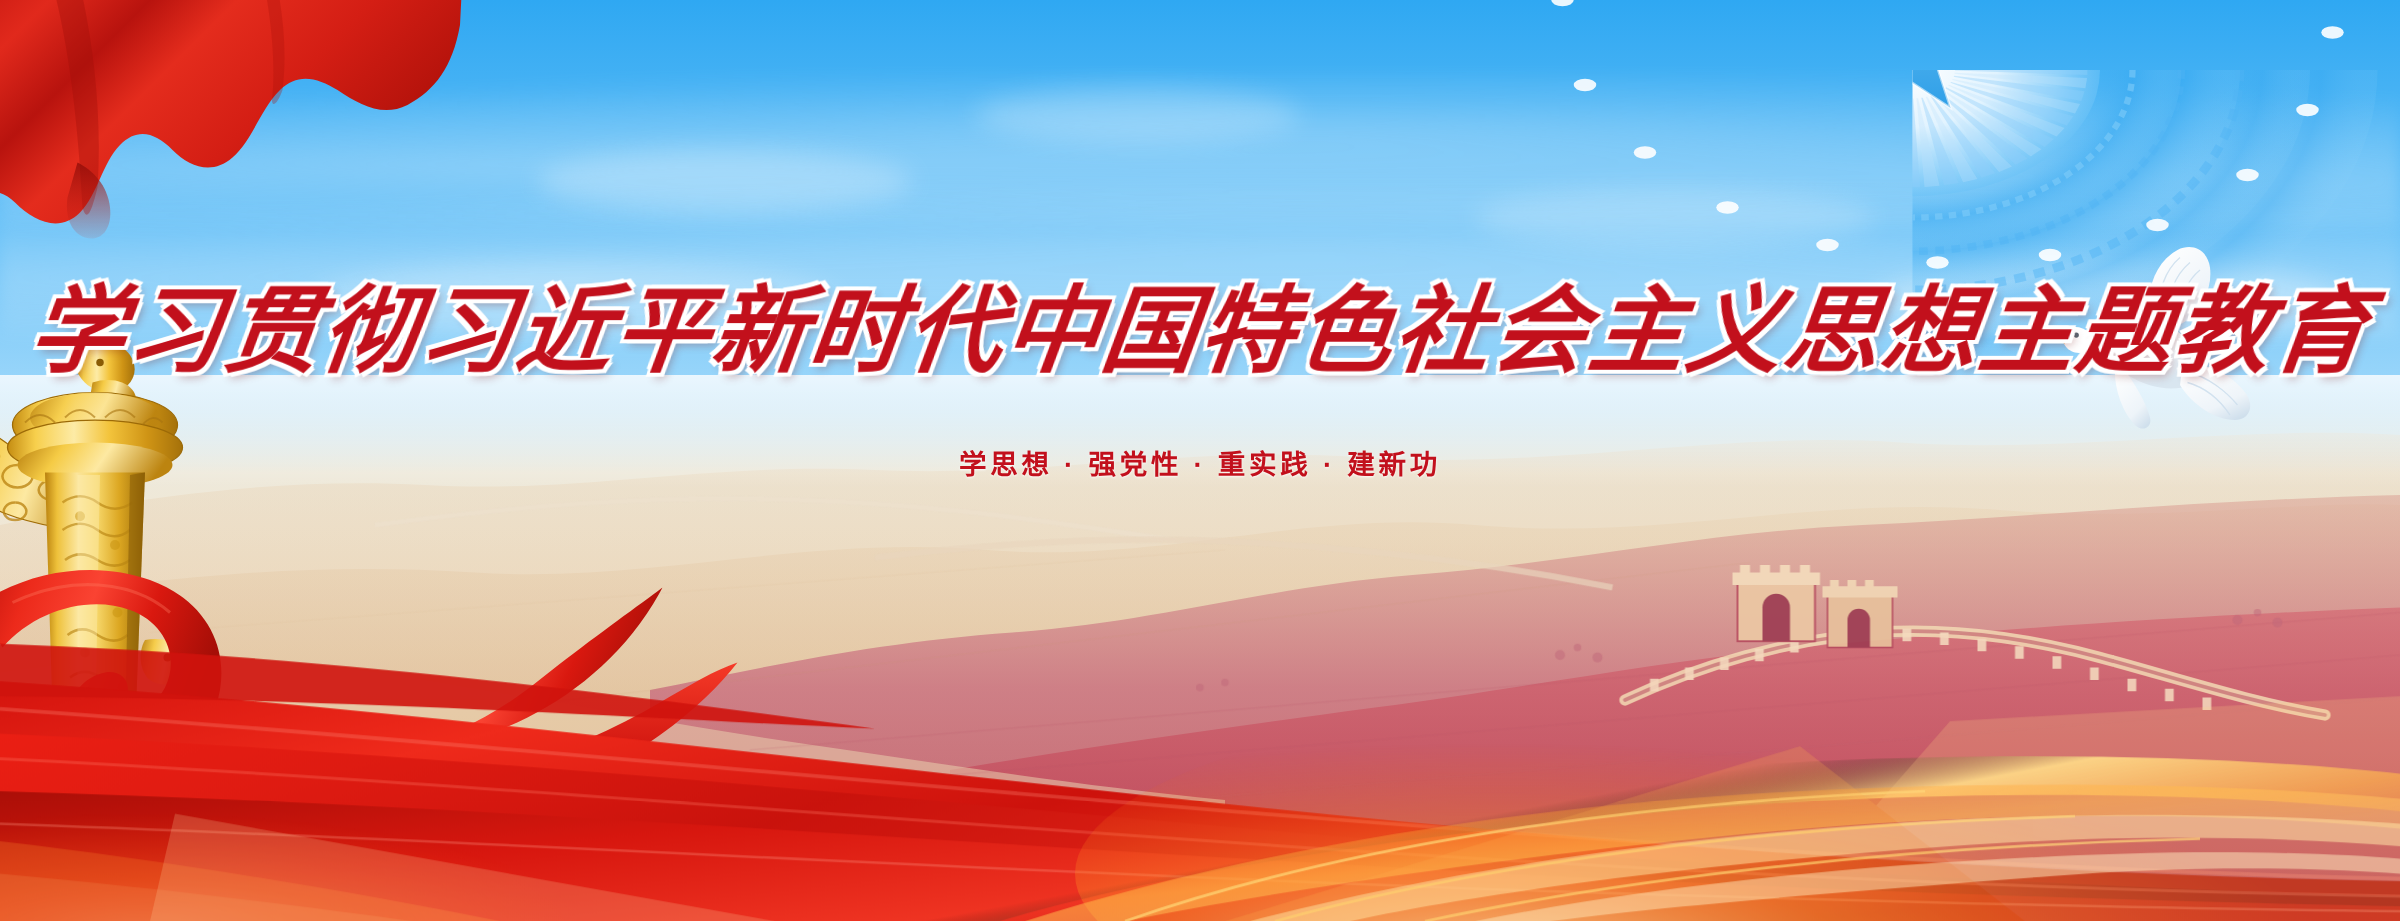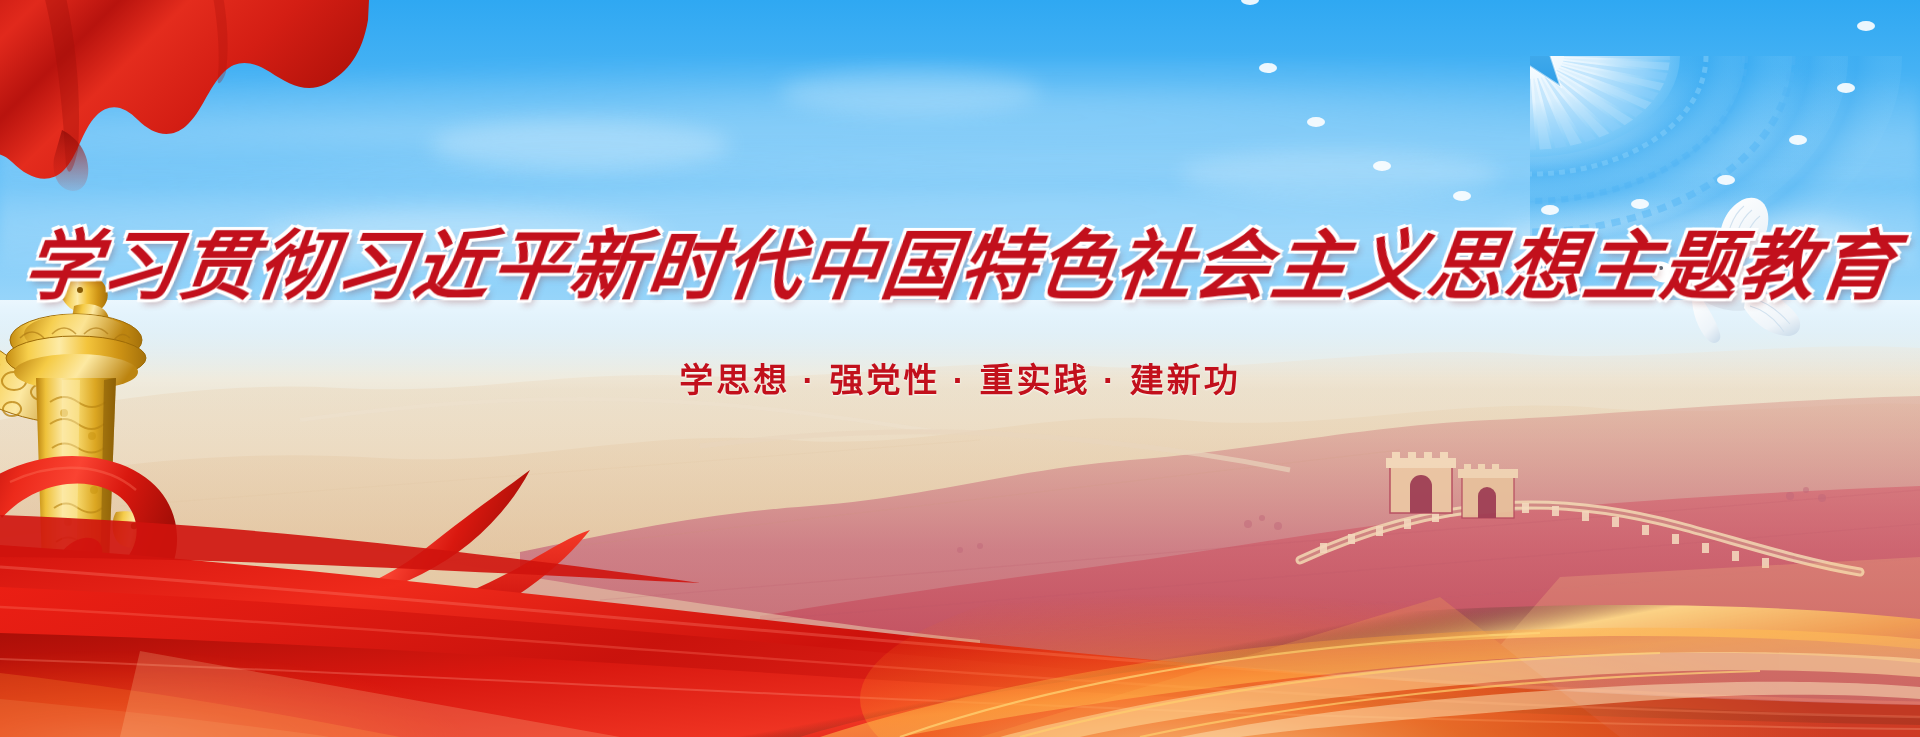--- a/index.html
+++ b/index.html
@@ -51,21 +51,21 @@
       2px 2px 0 #fff,-2px 2px 0 #fff,2px -2px 0 #fff,-2px -2px 0 #fff,
       3px 3px 0 #fff,-3px 3px 0 #fff,3px -3px 0 #fff,-3px -3px 0 #fff,
       4px 5px 7px rgba(120,20,20,.30);
     transform:skewX(-7deg);
   }
   .subtitle{
     position:absolute;left:0;right:0;top:353px;
     text-align:center;
     font-family:"Liberation Sans","DejaVu Sans",sans-serif;
     font-weight:bold;
-    font-size:34px;
+    font-size:22px;
     letter-spacing:3px;
     color:#c2101c;
     white-space:nowrap;
     text-shadow:0 1px 2px rgba(255,255,255,.9);
   }
 
   
   .bottomwrap{position:absolute;left:0;bottom:0;width:1920px;height:300px;}
 </style>
 </head>

